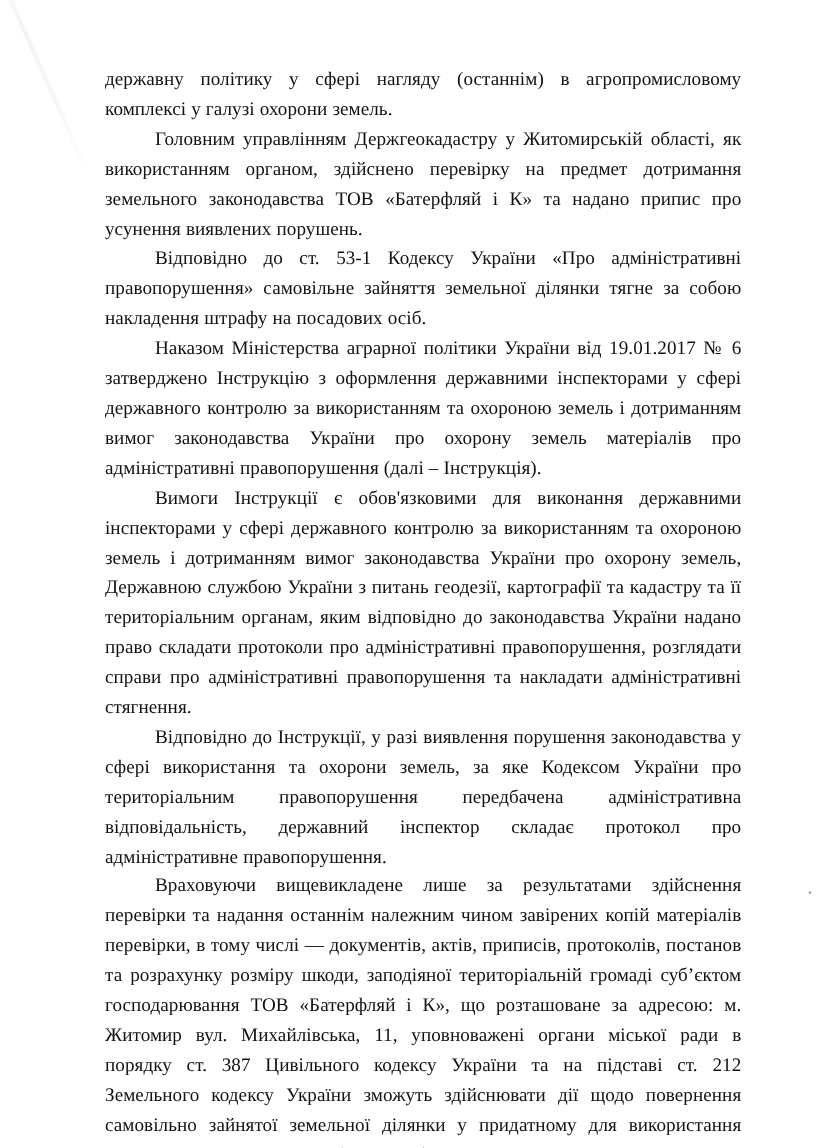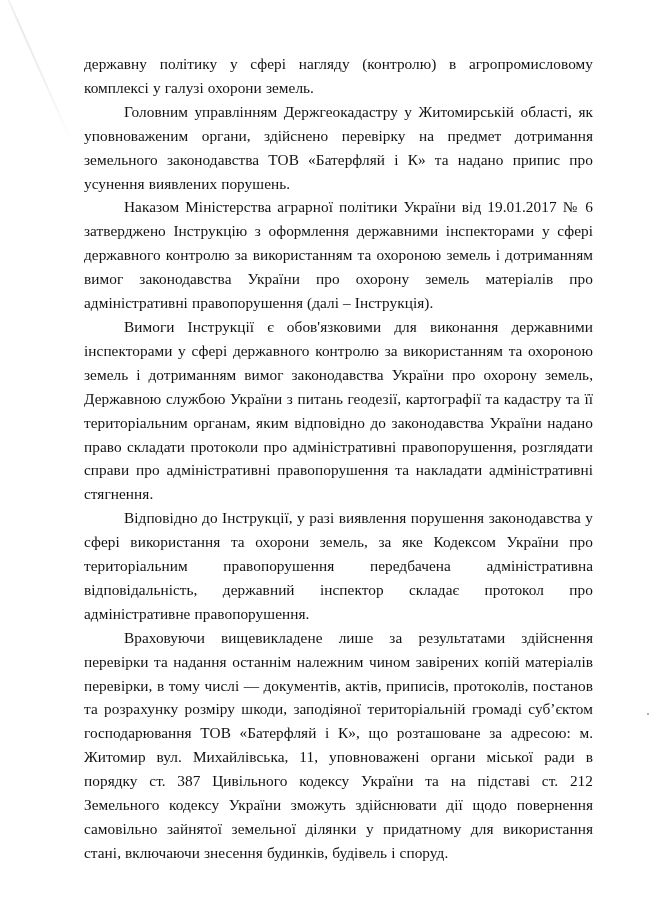--- a/index.html
+++ b/index.html
@@ -81,24 +81,25 @@
 </style>
 </head>
 <body>
 
 <div id="scan-artifact"></div>
 <div id="speck-artifact"></div>
 
 <div id="page">
   <div id="body-text">
 
-    <p style="text-indent:0;">державну політику у сфері нагляду (контролю) в агропромисловому комплексі у галузі охорони земель.</p>
+    <p style="text-indent:0;">державну політику у сфері нагляду (останнім) в агропромисловому комплексі у галузі охорони земель.</p>
 
-    <p>Головним управлінням Держгеокадастру у Житомирській області, як уповноваженим органи,   здійснено перевірку на предмет дотримання земельного законодавства ТОВ «Батерфляй і К» та надано припис про усунення виявлених порушень.</p>
+    <p>Головним управлінням Держгеокадастру у Житомирській області, як використанням органом,   здійснено перевірку на предмет дотримання земельного законодавства ТОВ «Батерфляй і К» та надано припис про усунення виявлених порушень.</p>
 
+    <p>Відповідно до ст. 53-1 Кодексу України «Про адміністративні правопорушення» самовільне зайняття земельної ділянки тягне за собою накладення штрафу на посадових осіб.</p>
 
     <p>Наказом Міністерства аграрної політики України від 19.01.2017 № 6 затверджено Інструкцію з оформлення державними інспекторами у сфері державного контролю за використанням та охороною земель і дотриманням вимог законодавства України про охорону земель матеріалів про адміністративні правопорушення (далі – Інструкція).</p>
 
     <p>Вимоги Інструкції є обов'язковими для виконання державними інспекторами у сфері державного контролю за використанням та охороною земель і дотриманням вимог законодавства України про охорону земель, Державною службою України з питань геодезії, картографії та кадастру та її територіальним органам, яким відповідно до законодавства України надано право складати протоколи про адміністративні правопорушення, розглядати справи про адміністративні правопорушення та накладати адміністративні стягнення.</p>
 
     <p>Відповідно до Інструкції, у разі виявлення порушення законодавства у сфері використання та охорони земель, за яке Кодексом України про територіальним правопорушення передбачена адміністративна відповідальність, державний інспектор складає протокол про адміністративне правопорушення.</p>
 
     <p>Враховуючи вищевикладене лише за результатами здійснення перевірки та надання останнім належним чином завірених копій матеріалів перевірки, в тому числі — документів, актів, приписів, протоколів, постанов та розрахунку розміру шкоди, заподіяної територіальній громаді суб’єктом господарювання ТОВ «Батерфляй і К», що розташоване за адресою: м. Житомир вул. Михайлівська, 11, уповноважені органи міської ради в порядку ст. 387 Цивільного кодексу України та на підставі ст. 212 Земельного кодексу України зможуть здійснювати дії щодо повернення самовільно зайнятої земельної ділянки у придатному для використання стані, включаючи знесення будинків, будівель і споруд.</p>
 
   </div>

